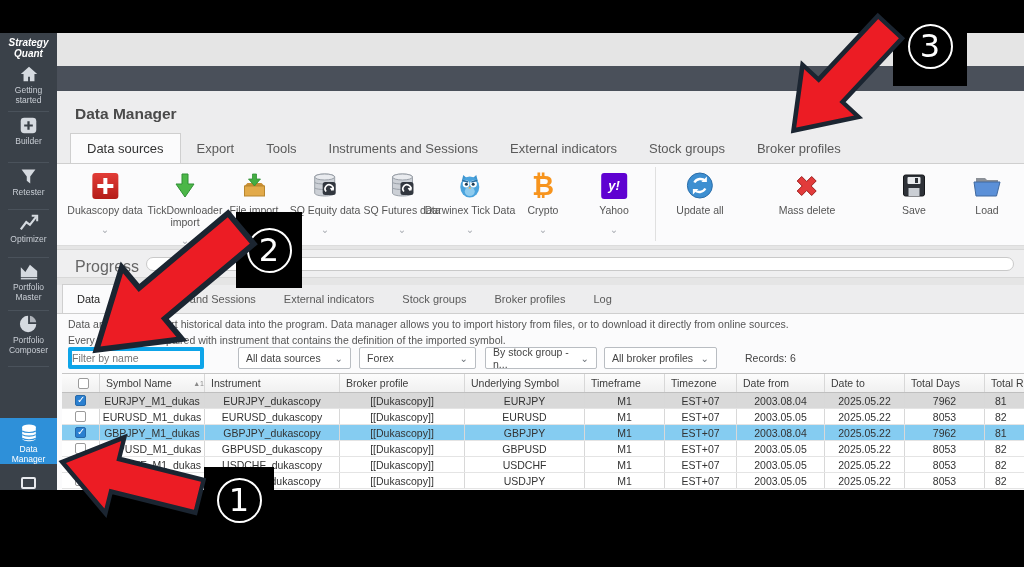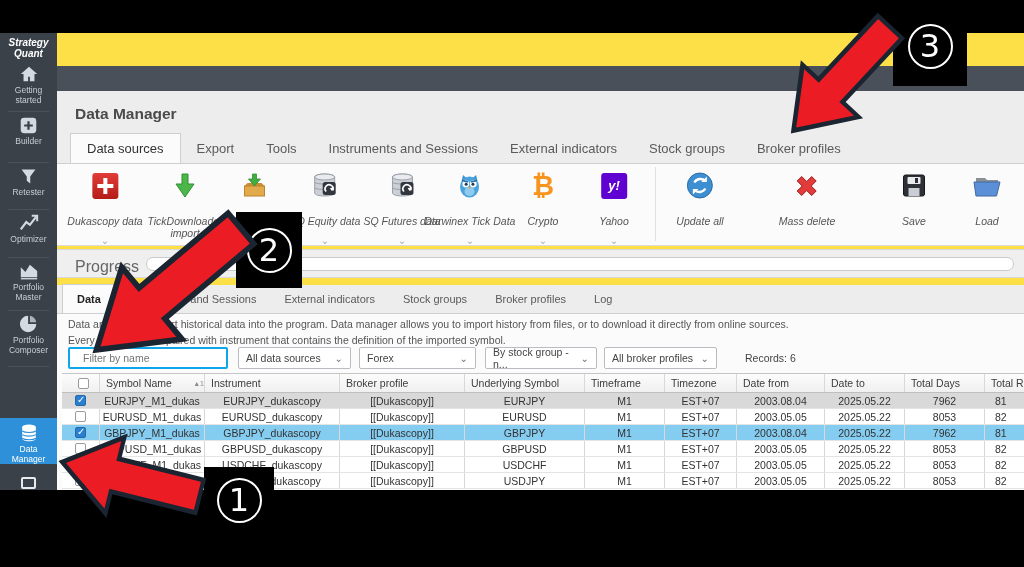--- a/index.html
+++ b/index.html
@@ -1,18 +1,18 @@
 <!DOCTYPE html>
 <html><head>
 <meta charset="utf-8">
 <style>
   html,body{margin:0;padding:0;background:#000;}
   *{box-sizing:border-box;font-family:"Liberation Sans","DejaVu Sans",sans-serif;}
   .stage{position:relative;width:1024px;height:567px;background:#000;overflow:hidden;}
-  .window{position:absolute;left:0;top:33px;width:1024px;height:457px;background:#fde047;}
+  .window{position:absolute;left:0;top:33px;width:1024px;height:457px;background:#e5e5e5;}
 
   
   .sidebar{position:absolute;left:0;top:0;width:57px;height:457px;background:#3a4149;}
   .logo{position:absolute;left:0;top:0;width:57px;text-align:center;color:#fff;
         font-style:italic;font-weight:bold;font-size:10px;line-height:11px;padding-top:4px;}
   .side-item{position:absolute;left:0;width:57px;text-align:center;cursor:pointer;}
   .side-item .slabel{display:block;font-size:8.5px;line-height:9.5px;color:#c9ced5;margin-top:2px;padding:0 2px;}
   .side-item svg{display:block;margin:0 auto;}
   .side-item.active{background:#2e90d9;padding-top:5px;height:46px;}
   .side-item.active .slabel{color:#fff;}
@@ -25,47 +25,47 @@
   #titlebarstrip{top:33px;height:25px;background:#4a505a;}
   #titlearea{top:58px;height:43px;background:#ededee;}
   #titlearea h1{margin:0;padding:14px 0 0 18px;font-size:15.5px;font-weight:bold;color:#4a4a4a;}
   #tabrow{top:101px;height:30px;background:#ededee;border-bottom:1px solid #cfcfcf;display:flex;align-items:flex-end;padding-left:13px;}
   .tab{height:29px;line-height:29px;padding:0 16px;font-size:13px;color:#5a5a5a;cursor:pointer;white-space:nowrap;}
   .tab.active{background:#fbfbfc;border:1px solid #cfcfcf;border-bottom:none;height:30px;color:#333;}
   #toolbar{top:131px;height:82px;background:#fbfbfc;border-bottom:1px solid #dcdcdc;}
   .tsep{position:absolute;left:598px;top:3px;width:1px;height:74px;background:#e0e0e0;}
   .tbtn{position:absolute;top:5px;transform:translateX(-50%);text-align:center;cursor:pointer;}
   .ticon{height:33px;display:flex;align-items:center;justify-content:center;}
-  .tlabel{font-size:10.5px;line-height:11.5px;color:#555;max-width:94px;margin:14px auto 0;font-style:italic;}
+  .tlabel{font-size:10.5px;line-height:11.5px;color:#555;max-width:94px;margin:3px auto 0;}
   .caret{display:block;margin-top:2px;}
   .caret::after{content:"⌄";font-size:10px;color:#a9adb3;line-height:8px;}
   .ic-swiss{position:relative;width:26px;height:26px;border-radius:3px;background:linear-gradient(#e23c37,#b41c18);}
   .ic-swiss i{position:absolute;background:#fff;}
   .ic-swiss .v{left:11px;top:5px;width:4px;height:16px;}
   .ic-swiss .h{left:5px;top:11px;width:16px;height:4px;}
   .ic-yahoo{width:26px;height:26px;border-radius:3px;background:#5f01d1;color:#fff;
             font-weight:bold;font-style:italic;font-size:13px;line-height:26px;text-align:center;}
   .btc{font-family:"DejaVu Sans",sans-serif;font-size:27px;font-weight:bold;color:#f7941d;line-height:27px;}
 
   
   #progress{top:216px;height:29px;background:#efeff0;border:1px solid #d8d8d8;border-left:none;border-right:none;}
   #progress .plabel{position:absolute;left:18px;top:8px;font-size:16px;color:#666;}
   .pbar{position:absolute;left:89px;top:7px;width:868px;height:14px;background:#fff;border:1px solid #c9c9c9;border-radius:7px;}
 
   
   #subtabs{top:252px;height:29px;background:#ededee;border-bottom:1px solid #cfcfcf;display:flex;align-items:flex-end;padding-left:5px;}
   .stab{height:28px;line-height:28px;padding:0 14px;font-size:11px;color:#5a5a5a;cursor:pointer;white-space:nowrap;}
-  .stab.active{background:#fbfbfc;border:1px solid #cfcfcf;border-bottom:none;height:29px;color:#222;font-weight:bold;}
+  .stab.active{background:#fbfbfc;border:1px solid #cfcfcf;border-bottom:none;height:29px;color:#222;font-weight:normal;}
 
   
   #panel{top:281px;height:209px;background:#fbfbfc;}
   .desc{position:absolute;left:11px;font-size:10.5px;color:#555;white-space:nowrap;}
   #desc1{top:4px;} #desc2{top:20px;}
   .fctrl{position:absolute;top:33px;height:22px;font-size:10.5px;color:#444;}
-  input.filter{left:11px;width:160px;border:2px solid #0ea5e9;border-radius:2px;padding:0 13px;color:#888;background:#fff;outline:none;}
+  input.filter{left:11px;width:136px;border:4px solid #0ea5e9;border-radius:2px;padding:0 0;color:#888;background:#fff;outline:none;}
   .sel{background:#fff;border:1px solid #b9bdc2;border-radius:2px;display:flex;align-items:center;justify-content:space-between;padding:0 7px;cursor:pointer;}
   .sel .chev{color:#6b7178;font-size:10px;margin-left:6px;}
   #sel1{left:181px;width:113px;} #sel2{left:302px;width:117px;text-align:center;}
   #sel3{left:428px;width:112px;} #sel4{left:547px;width:113px;}
   #records{left:688px;top:38px;height:14px;}
 
   
   .dtable{position:absolute;left:62px;top:340px;width:962px;overflow:hidden;background:#fff;border-top:1px solid #c6c6c6;z-index:5;}
   .trow,.thead{display:grid;grid-template-columns:38px 105px 135px 125px 120px 80px 72px 88px 80px 80px 84px;width:1007px;}
   .thead{height:19px;background:linear-gradient(#fcfcfc,#f0f0f0);border-bottom:1px solid #bfbfbf;}

